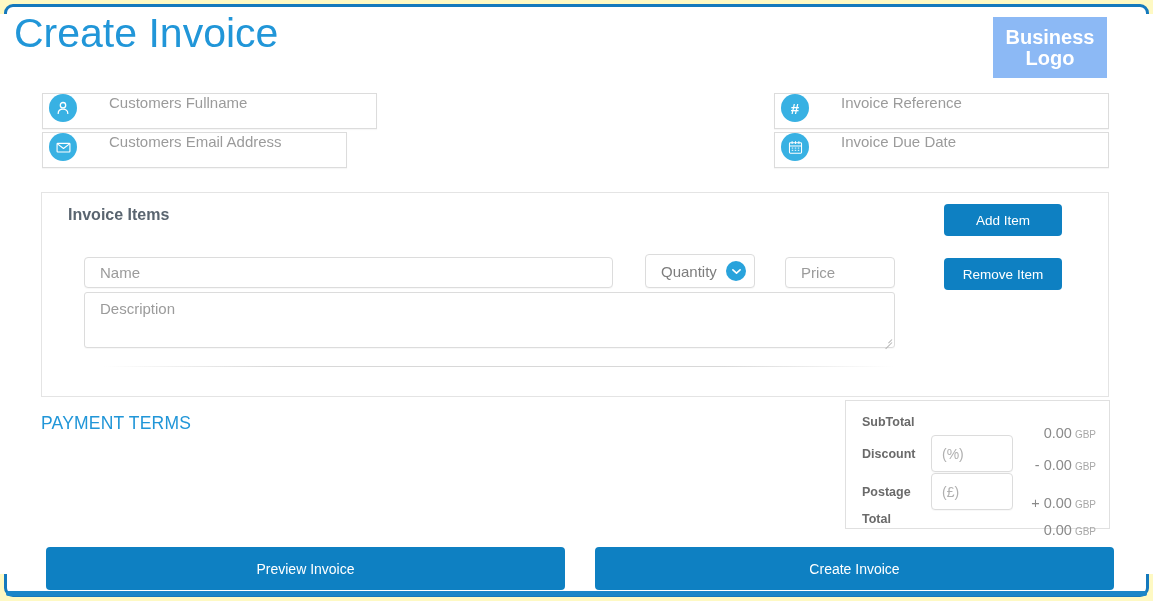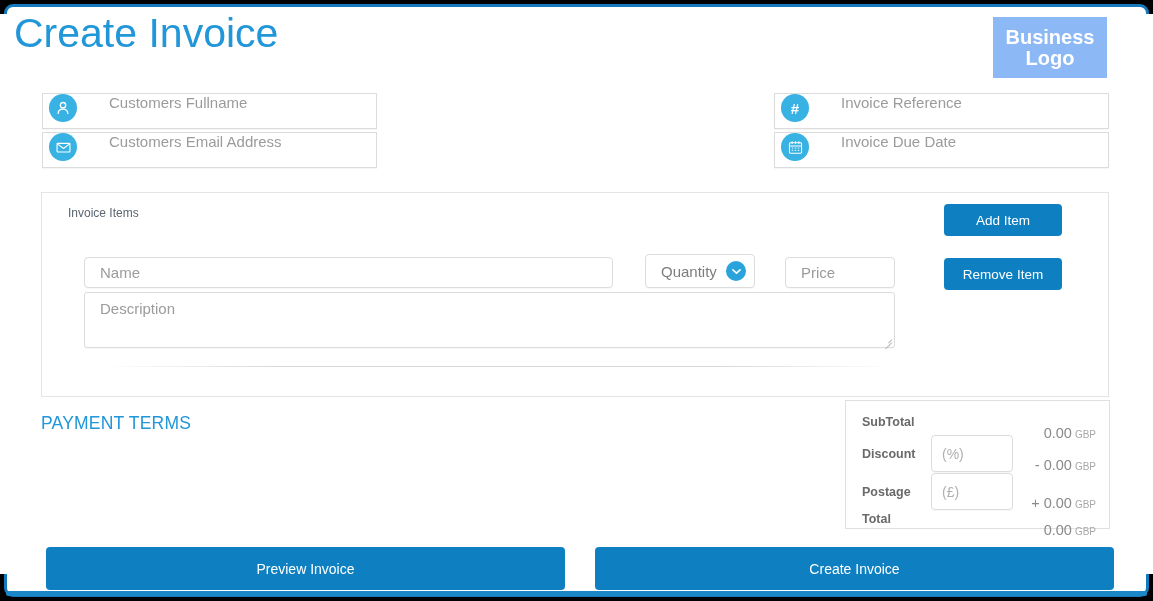--- a/index.html
+++ b/index.html
@@ -5,21 +5,21 @@
   * { box-sizing: border-box; }
   html, body {
     margin: 0; padding: 0;
     background: #ffffff;
     font-family: "Liberation Sans", sans-serif;
   }
   #page {
     position: relative;
     width: 1153px;
     height: 601px;
-    background: #000000;
+    background: #fef9c3;
     overflow: hidden;
   }
   
   .frame {
     position: absolute;
     left: 4px; top: 4px;
     width: 1145px; height: 593px;
     border: 3px solid #1579bd;
     border-radius: 9px;
     background: #ffffff;
@@ -95,37 +95,37 @@
     color: #ffffff;
   }
   .field-ph {
     margin-left: 12px;
     font-size: 15px;
     color: #9b9b9b;
     white-space: nowrap;
   }
 
   #f-fullname { left: 42px; top: 93px; width: 335px; }
-  #f-email    { left: 42px; top: 132px; width: 335px; }
+  #f-email    { left: 42px; top: 132px; width: 305px; }
   #f-ref      { left: 774px; top: 93px; width: 335px; }
   #f-due      { left: 774px; top: 132px; width: 335px; }
 
   
   .items-panel {
     position: absolute;
     left: 41px; top: 192px;
     width: 1068px; height: 205px;
     border: 1px solid #e4e4e4;
     background: #ffffff;
   }
   .items-title {
     position: absolute;
     left: 26px; top: 13px;
-    font-size: 12px;
-    font-weight: normal;
+    font-size: 16px;
+    font-weight: bold;
     color: #5a6570;
   }
   .inp {
     border: 1px solid #dcdcdc;
     border-radius: 4px;
     background: #fff;
     font-size: 15px;
     color: #9b9b9b;
     box-shadow: 0 1px 1px rgba(0,0,0,0.03);
     display: flex;

